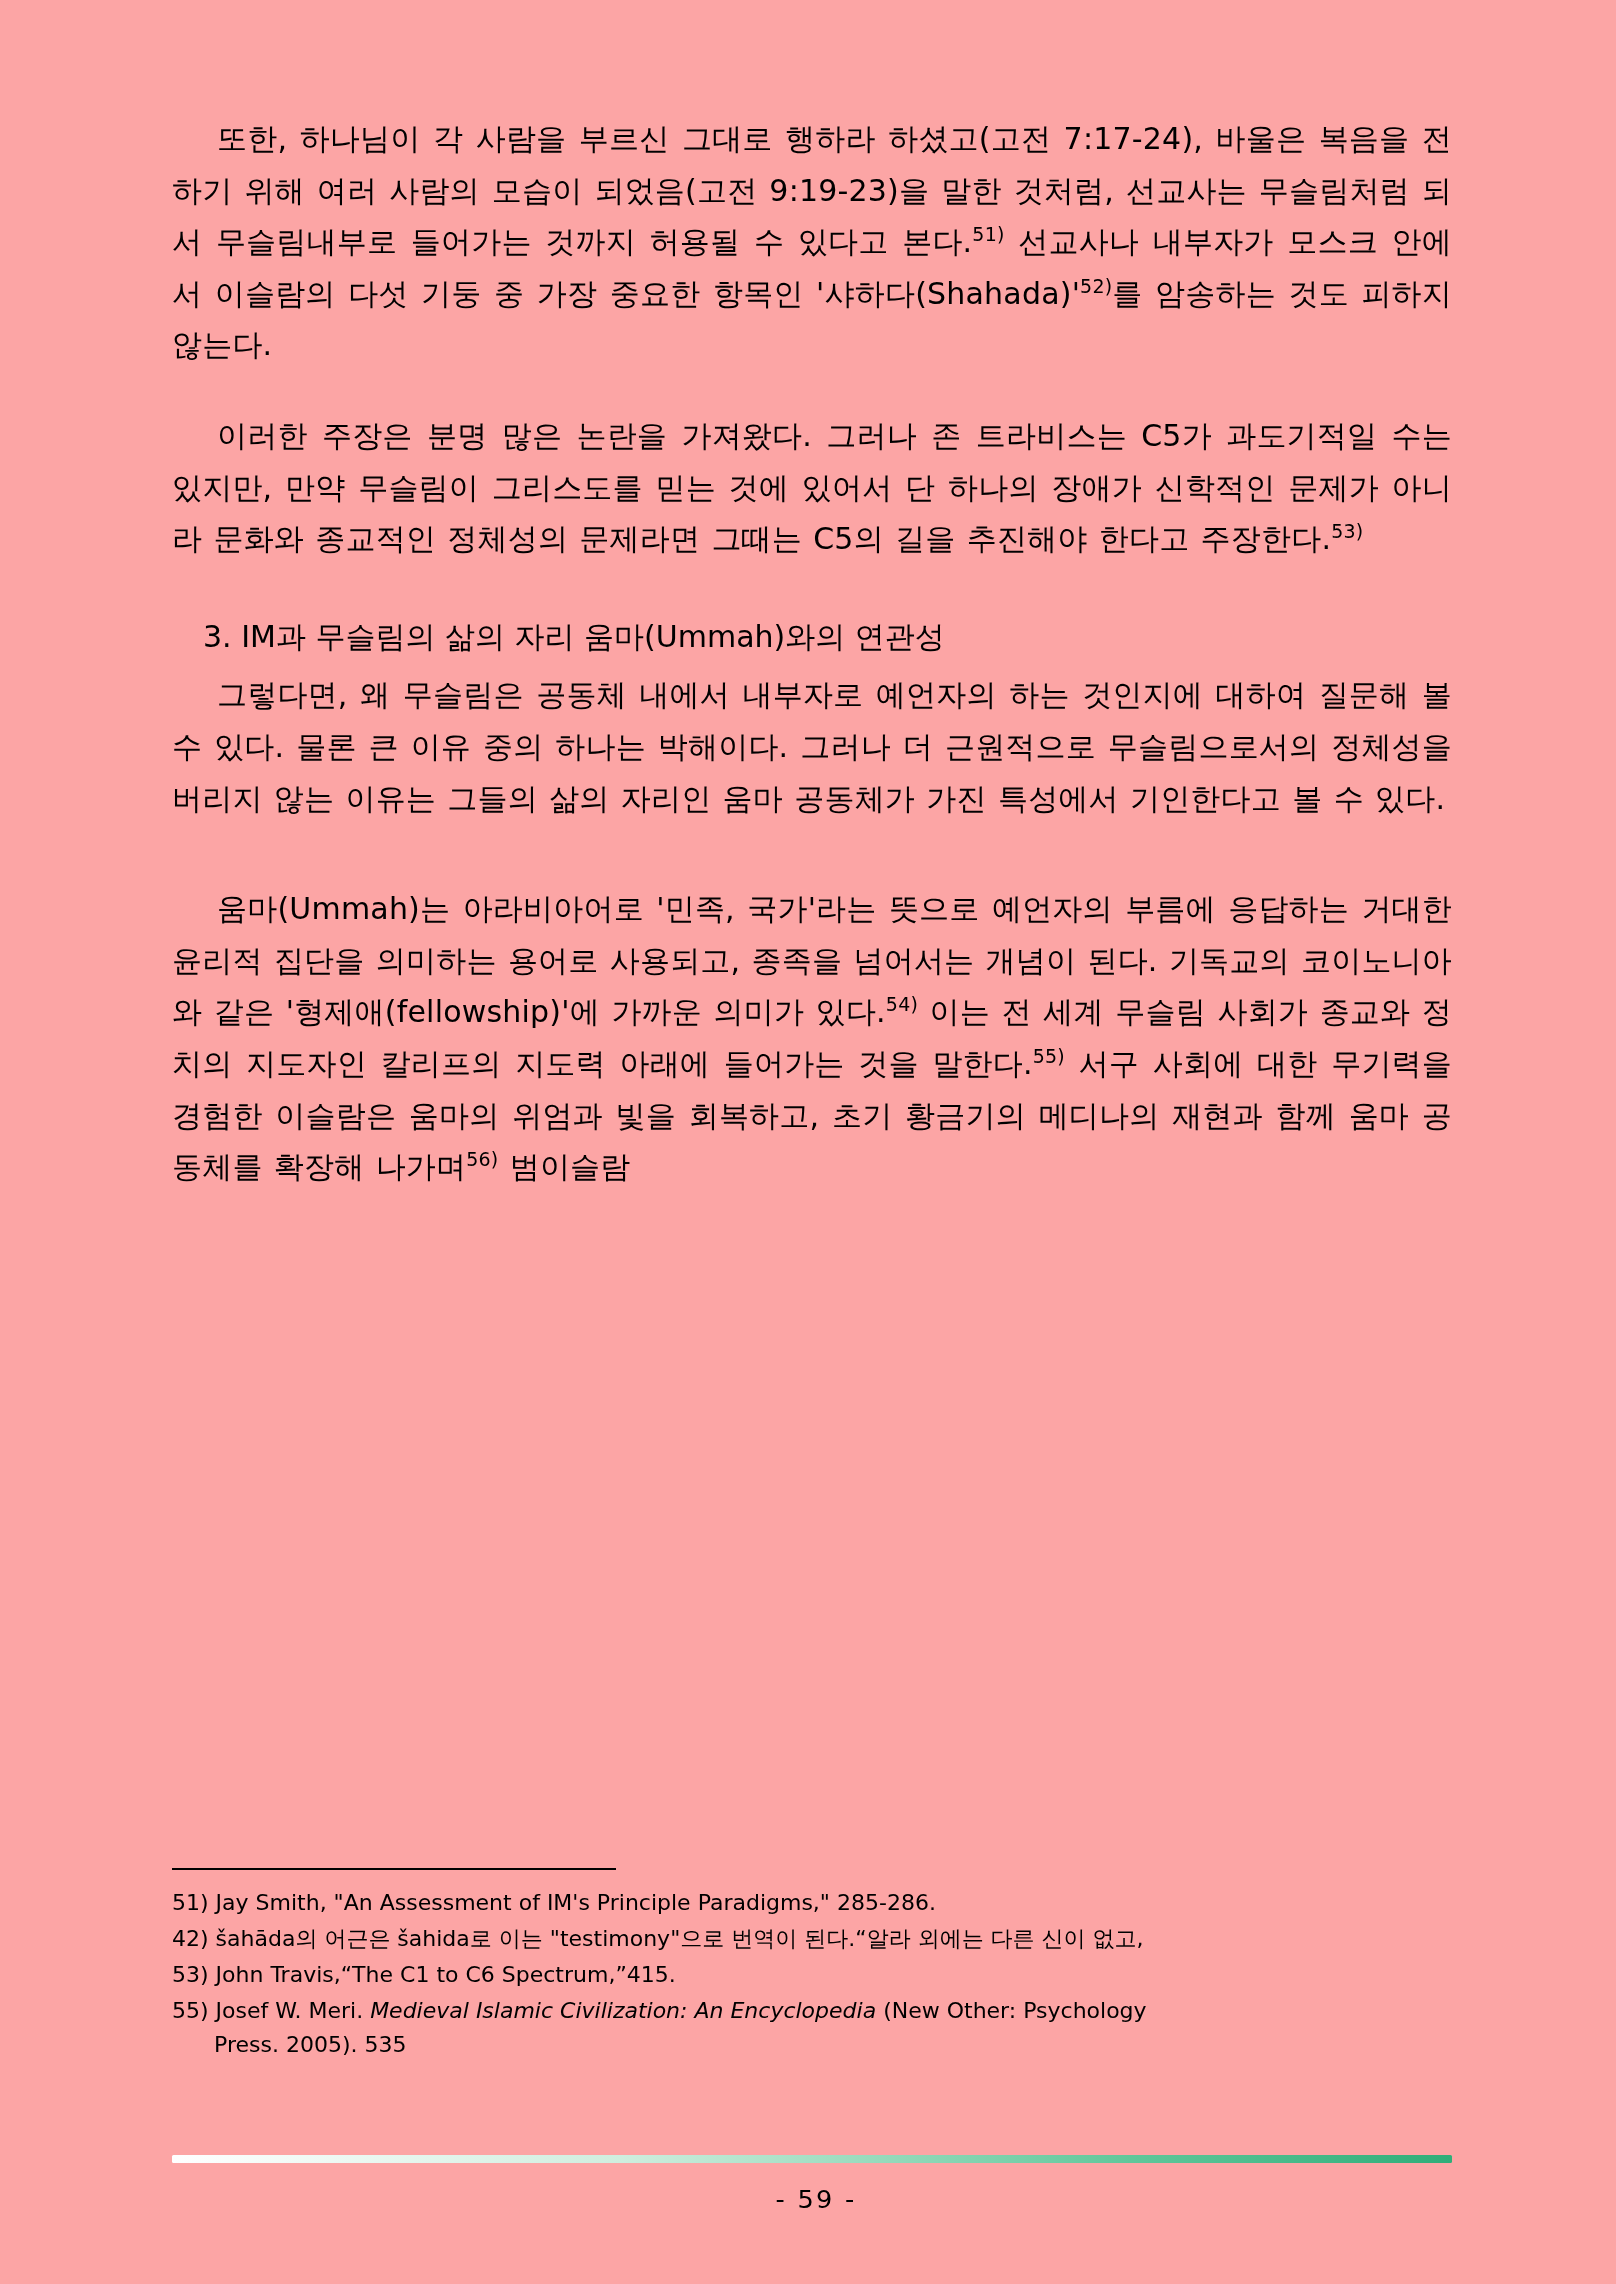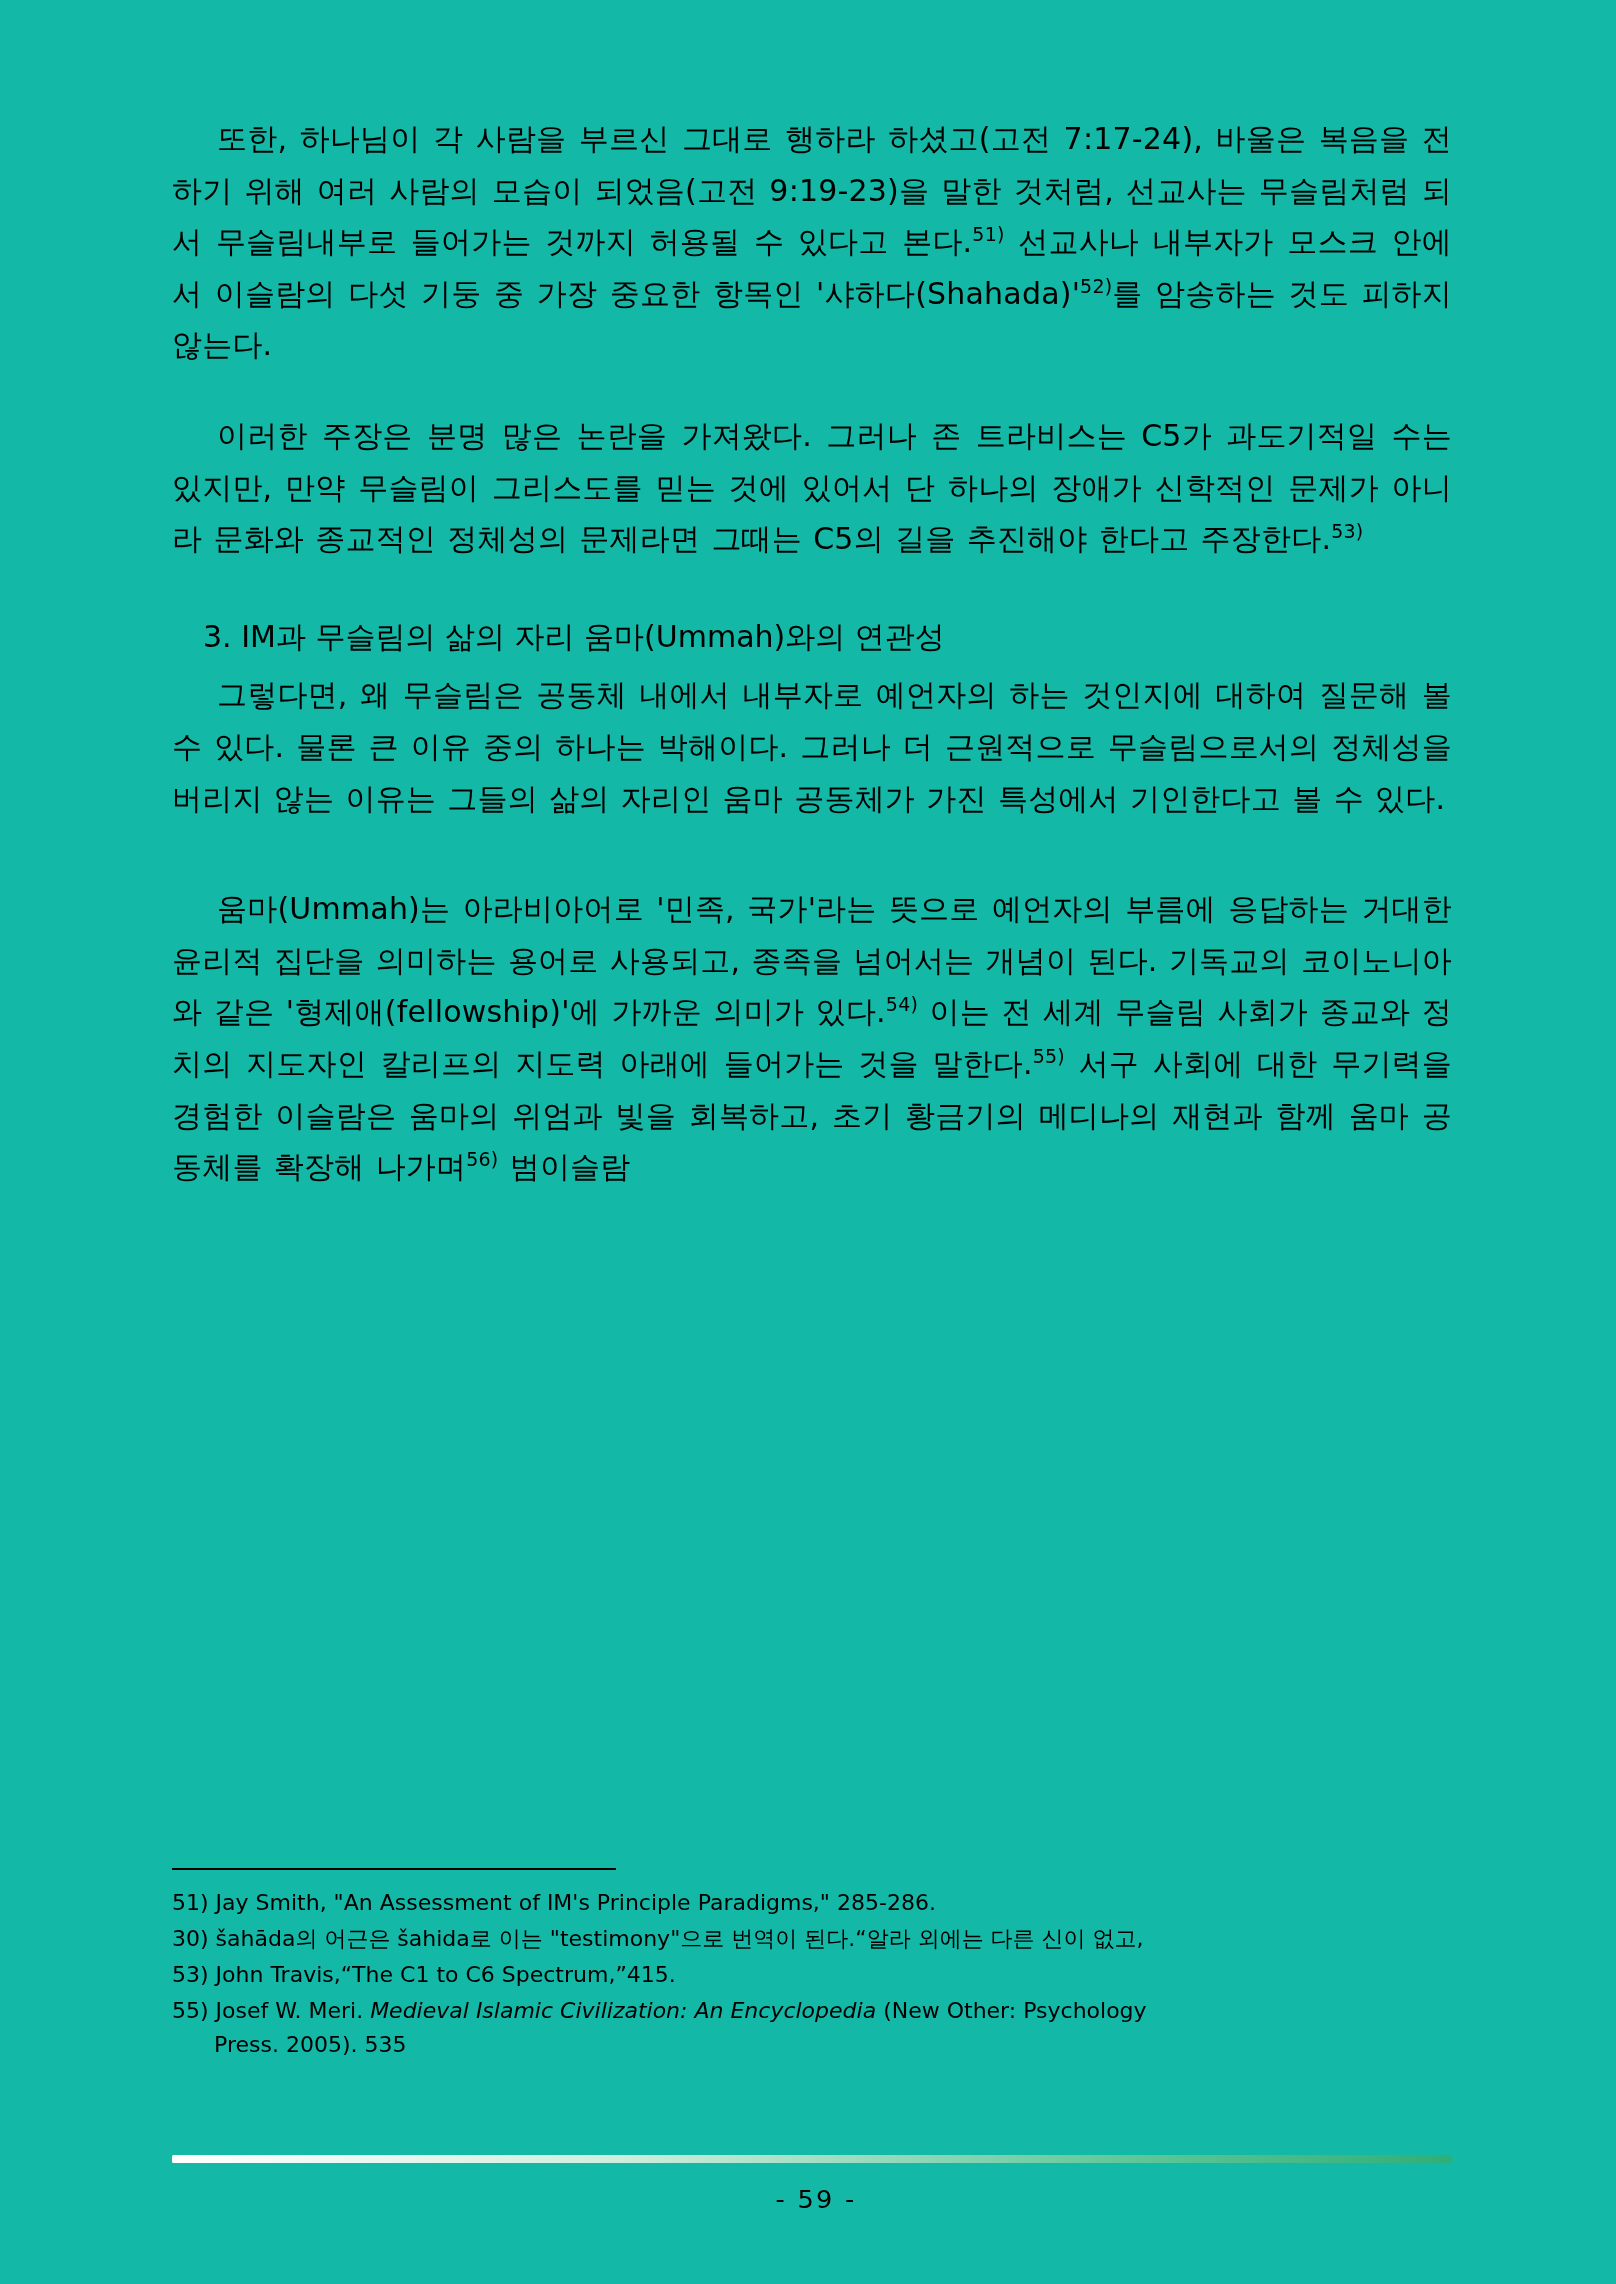--- a/index.html
+++ b/index.html
@@ -4,21 +4,21 @@
 <style>
   html, body {
     margin: 0;
     padding: 0;
     background: #ffffff;
   }
   .page {
     position: relative;
     width: 1616px;
     height: 2284px;
-    background: #14b8a6;
+    background: #fca5a5;
     font-family: "DejaVu Sans", sans-serif;
     color: #000000;
     box-sizing: border-box;
   }
   .content {
     position: absolute;
     left: 172px;
     top: 113px;
     width: 1280px;
   }
@@ -117,21 +117,21 @@
 
     <p class="para indent"><span>움마(Ummah)는 아라비아어로 '민족, 국가'라는 뜻으로 예언자의 부름에 응답하는 거대한 윤리적 집단을 의미하는 용어로 사용되고, 종족을 넘어서는 개념이 된다. 기독교의 코이노니아와 같은 '형제애(fellowship)'에 가까운 의미가 있다.</span><sup class="fn">54)</sup><span> 이는 전 세계 무슬림 사회가 종교와 정치의 지도자인 칼리프의 지도력 아래에 들어가는 것을 말한다.</span><sup class="fn">55)</sup><span> 서구 사회에 대한 무기력을 경험한 이슬람은 움마의 위엄과 빛을 회복하고, 초기 황금기의 메디나의 재현과 함께 움마 공동체를 확장해 나가며</span><sup class="fn">56)</sup><span> 범이슬람</span></p>
 
   </div>
 
   <div class="footnotes">
     <div class="fn-rule"></div>
 
     <p class="fn-item"><span>51) Jay Smith, "An Assessment of IM's Principle Paradigms," 285-286.</span></p>
 
-    <p class="fn-item"><span>30) šahāda의 어근은 šahida로 이는 "testimony"으로 번역이 된다.“알라 외에는 다른 신이 없고,</span></p>
+    <p class="fn-item"><span>42) šahāda의 어근은 šahida로 이는 "testimony"으로 번역이 된다.“알라 외에는 다른 신이 없고,</span></p>
 
     <p class="fn-item"><span>53) John Travis,“The C1 to C6 Spectrum,”415.</span></p>
 
 
     <p class="fn-item"><span>55) Josef W. Meri. </span><i>Medieval Islamic Civilization: An Encyclopedia</i><span> (New Other: Psychology</span><span class="cont">Press. 2005). 535</span></p>
   </div>
 
   <div class="footer-bar"></div>
   <div class="page-number">- 59 -</div>
 

